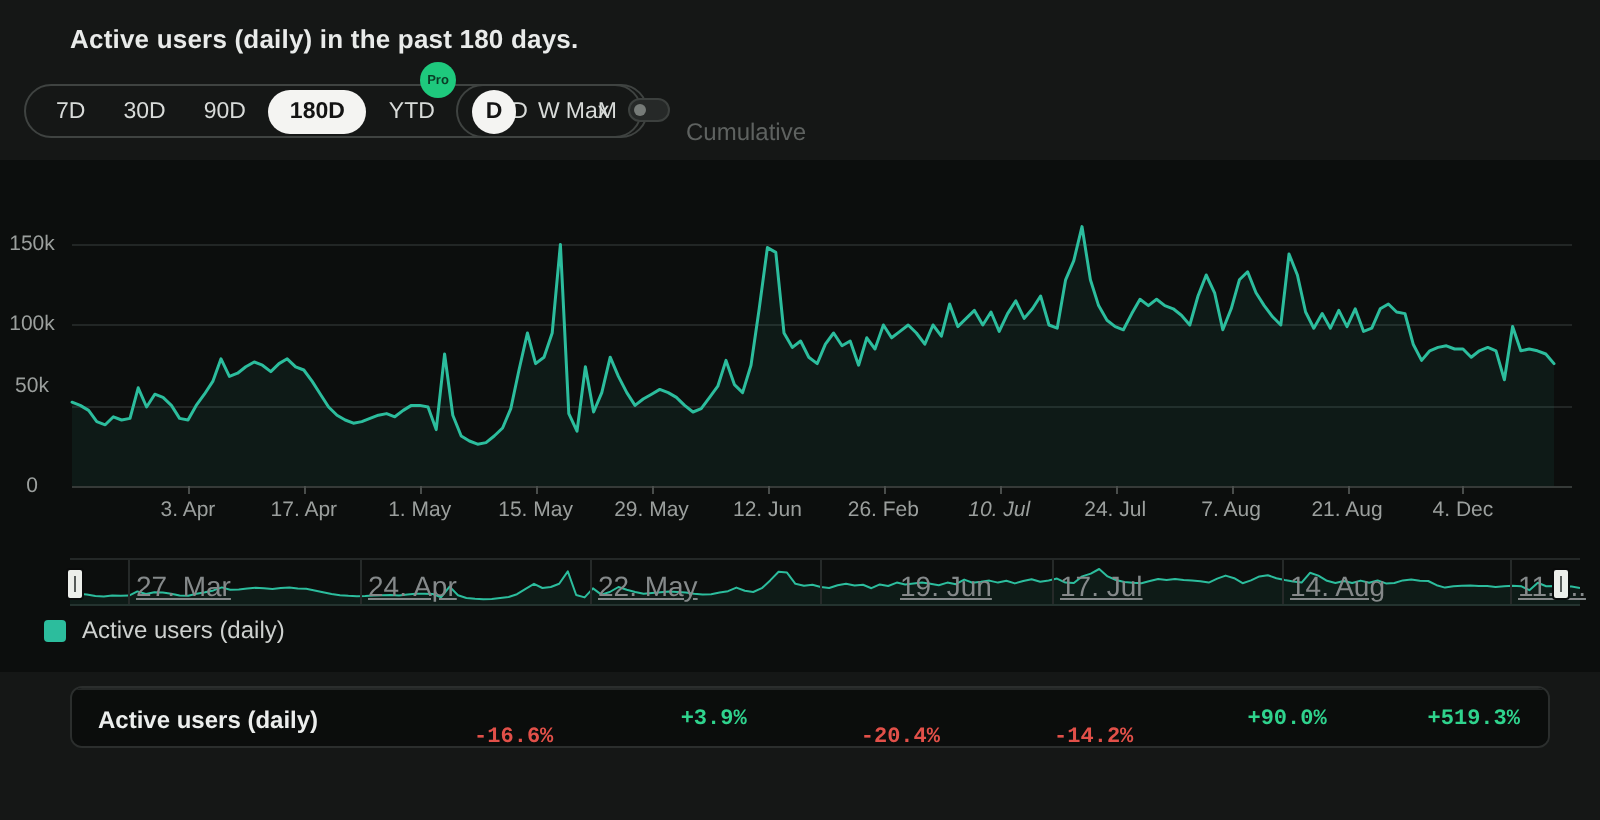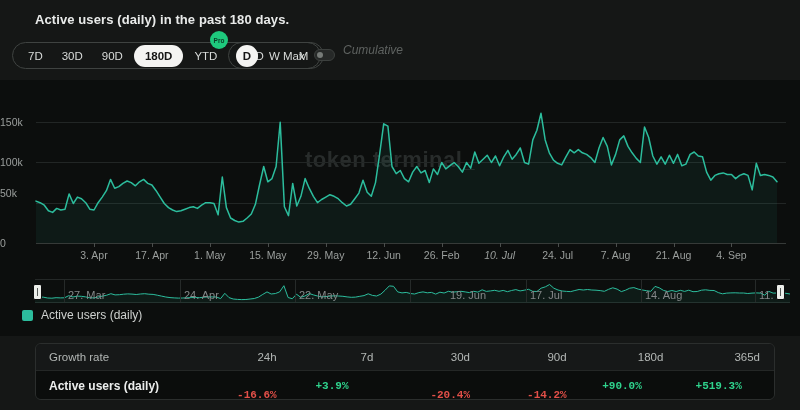--- a/index.html
+++ b/index.html
@@ -17,53 +17,53 @@
     display:flex; align-items:center; padding:0 7px; gap:3px; }
   .pill { font-size:11.5px; color:#d8dbd9; padding:4px 8px; border-radius:12px; cursor:pointer; white-space:nowrap; }
   .pill.sel { background:#f4f4f2; color:#141414; font-weight:700; padding:5px 11px; }
   .pill.circle.sel { width:22px; height:22px; padding:0; display:flex; align-items:center; justify-content:center; border-radius:50%; }
   .pro-badge { left:210px; top:31px; width:18px; height:18px; border-radius:50%;
     background:#1ec97d; color:#0a3c26; font-size:6.5px; font-weight:700;
     display:flex; align-items:center; justify-content:center; z-index:3; }
   .toggle-track { left:314px; top:49px; width:21px; height:12px; border-radius:7px;
     background:#262928; border:1px solid #3c403e; cursor:pointer; }
   .toggle-knob { position:absolute; left:2px; top:2px; width:6px; height:6px; border-radius:50%; background:#767b78; }
-  .toggle-label { left:343px; top:43px; font-size:12px; color:#5e6260;font-style:italic; }
+  .toggle-label { left:343px; top:59px; font-size:12px; color:#5e6260; }
   
   .panel { left:0; top:80px; width:800px; height:256px; background:#0c0e0d; }
   .gridline { position:absolute; left:36px; width:750px; height:1px; background:#222625; }
   .gridline.zero { background:#363a38; }
-  .ylab { position:absolute; left:0; width:32px; text-align:left; font-size:10.5px; color:#9b9f9d; height:12px; line-height:12px; }
+  .ylab { position:absolute; left:0; width:32px; text-align:center; font-size:10.5px; color:#9b9f9d; height:12px; line-height:12px; }
   .xtick { position:absolute; width:1px; height:4px; background:#4a4e4c; }
   .xlab { position:absolute; width:64px; text-align:center; font-size:10.5px; color:#9b9f9d; }
   .watermark { position:absolute; left:390px; top:80px; transform:translate(-50%,-50%);
     font-size:22px; font-weight:700; color:#282c2b; letter-spacing:.5px; white-space:nowrap; }
   svg.main { position:absolute; left:0; top:0; }
   
   .minimap { position:absolute; left:35px; top:199px; width:755px; height:24px;
     border-top:1px solid #242827; border-bottom:1px solid #242827; cursor:ew-resize; }
   .mm-grid { position:absolute; top:0; width:1px; height:100%; background:#262a29; }
-  .mm-lab { position:absolute; bottom:1px; font-size:11px; color:#85898 7; color:#85898a; white-space:nowrap; }
+  .mm-lab { position:absolute; bottom:1px; font-size:14px; color:#85898 7; color:#85898a; white-space:nowrap;text-decoration:underline; }
   .mm-handle { position:absolute; top:4px; width:9px; height:16px; background:#eceeea;
     border-radius:2px; border:1px solid #0a0b0b; cursor:col-resize; z-index:2; }
   .mm-handle::after { content:""; position:absolute; left:3px; top:3px; width:1px; height:8px; background:#55595 7; background:#565a58; }
   
   .legend { position:absolute; left:22px; top:228px; display:flex; align-items:center; gap:8px; cursor:pointer; }
   .legend-swatch { width:11px; height:11px; border-radius:2px; }
   .legend-label { font-size:12px; color:#ced1cf; }
   
   .gtable { left:35px; top:343px; width:740px; border:1px solid #2b2e2d; border-radius:6px; overflow:hidden; }
   .trow { display:grid; grid-template-columns:158px repeat(6,1fr); align-items:center; }
   .trow.head { height:26px; background:#161818; color:#b3b7b5; font-size:11.5px; }
   .trow.body { height:29px; background:#0b0d0c; border-top:1px solid #242726; }
   .tcell { text-align:right; padding-right:14px; }
   .tcell.first { text-align:left; padding-left:13px; }
   .trow.body .tcell.first { font-size:12px; font-weight:700; color:#eceeed; }
   .trow.body .tcell.num { font-family:"Liberation Mono", monospace; font-size:11px; font-weight:700; }
-  .up { color:#2fd38d;text-align:center; } .down { color:#e25049;margin-top:18px; }
+  .up { color:#2fd38d; } .down { color:#e25049;margin-top:18px; }
 </style>
 </head>
 <body>
 
 <div class="abs title">Active users (daily) in the past 180 days.</div>
 
 <div class="abs pill-group" style="left:12px;" id="range-group">
     <div class="pill">7D</div>
     <div class="pill">30D</div>
     <div class="pill">90D</div>
@@ -77,21 +77,20 @@
     <div class="pill circle sel">D</div>
     <div class="pill circle">W</div>
     <div class="pill circle">M</div>
   </div>
 <div class="abs toggle-track">
   <div class="toggle-knob"></div>
 </div>
 <div class="abs toggle-label">Cumulative</div>
 
 <div class="abs panel" id="panel">
-  <div class="watermark">token terminal_</div>
   <div id="grid-layer">
       <div class="gridline zero" style="top: 163px;"></div>
       <div class="ylab" style="top: 157px;">0</div>
       <div class="gridline" style="top: 122.735px;"></div>
       <div class="ylab" style="top: 107px;">50k</div>
       <div class="gridline" style="top: 82.47px;"></div>
       <div class="ylab" style="top: 76.47px;">100k</div>
       <div class="gridline" style="top: 42.205px;"></div>
       <div class="ylab" style="top: 36.205px;">150k</div>
     </div>
@@ -116,21 +115,21 @@
       <div class="xlab" style="left: 409.687px; top: 169px;">26. Feb</div>
       <div class="xtick" style="left: 499.642px; top: 163px;"></div>
       <div class="xlab" style="left: 467.642px; top: 169px; font-style: italic;">10. Jul</div>
       <div class="xtick" style="left: 557.598px; top: 163px;"></div>
       <div class="xlab" style="left: 525.598px; top: 169px;">24. Jul</div>
       <div class="xtick" style="left: 615.553px; top: 163px;"></div>
       <div class="xlab" style="left: 583.553px; top: 169px;">7. Aug</div>
       <div class="xtick" style="left: 673.508px; top: 163px;"></div>
       <div class="xlab" style="left: 641.508px; top: 169px;">21. Aug</div>
       <div class="xtick" style="left: 731.464px; top: 163px;"></div>
-      <div class="xlab" style="left: 699.464px; top: 169px;">4. Sep</div>
+      <div class="xlab" style="left: 699.464px; top: 169px;">4. Dec</div>
     </div>
 
   <div class="minimap" id="minimap">
     <svg width="755" height="24" viewBox="0 0 755 24" style="position:absolute;left:0;top:0;">
       <path id="mm-area" fill="rgba(44,189,157,0.08)" stroke="none" d="M0.0 16.7L4.2 16.9L8.4 17.2L12.7 18.0L16.9 18.2L21.1 17.7L25.3 17.9L29.5 17.8L33.7 15.7L38.0 17.0L42.2 16.1L46.4 16.3L50.6 16.9L54.8 17.8L59.1 17.9L63.3 16.9L67.5 16.1L71.7 15.2L75.9 13.7L80.1 14.9L84.4 14.7L88.6 14.2L92.8 13.9L97.0 14.1L101.2 14.5L105.4 14.0L109.7 13.7L113.9 14.2L118.1 14.4L122.3 15.2L126.5 16.1L130.8 17.0L135.0 17.6L139.2 17.9L143.4 18.1L147.6 18.0L151.8 17.8L156.1 17.6L160.3 17.5L164.5 17.7L168.7 17.2L172.9 16.9L177.2 16.9L181.4 17.0L185.6 18.6L189.8 13.3L194.0 17.6L198.2 19.0L202.5 19.4L206.7 19.6L210.9 19.5L215.1 19.0L219.3 18.5L223.5 17.1L227.8 14.4L232.0 11.9L236.2 14.0L240.4 13.5L244.6 11.9L248.9 5.7L253.1 17.5L257.3 18.7L261.5 14.2L265.7 17.3L269.9 16.0L274.2 13.5L278.4 14.9L282.6 16.0L286.8 16.9L291.0 16.5L295.3 16.1L299.5 15.8L303.7 16.0L307.9 16.3L312.1 16.9L316.3 17.3L320.6 17.1L324.8 16.3L329.0 15.6L333.2 13.8L337.4 15.4L341.6 16.0L345.9 14.1L350.1 10.2L354.3 5.9L358.5 6.3L362.7 11.9L367.0 12.9L371.2 12.4L375.4 13.5L379.6 14.0L383.8 12.6L388.0 11.9L392.3 12.8L396.5 12.4L400.7 14.1L404.9 12.2L409.1 13.0L413.4 11.3L417.6 12.2L421.8 11.7L426.0 11.3L430.2 11.9L434.4 12.6L438.7 11.3L442.9 12.1L447.1 9.8L451.3 11.4L455.5 10.9L459.7 10.3L464.0 11.3L468.2 10.4L472.4 11.7L476.6 10.5L480.8 9.6L485.1 10.9L489.3 10.2L493.5 9.3L497.7 11.3L501.9 11.5L506.1 8.2L510.4 6.8L514.6 4.5L518.8 8.2L523.0 10.0L527.2 11.0L531.5 11.4L535.7 11.6L539.9 10.5L544.1 9.5L548.3 10.0L552.5 9.5L556.8 10.0L561.0 10.2L565.2 10.6L569.4 11.3L573.6 9.3L577.8 7.8L582.1 9.1L586.3 11.6L590.5 10.2L594.7 8.2L598.9 7.6L603.2 9.1L607.4 10.0L611.6 10.7L615.8 11.3L620.0 6.4L624.2 7.8L628.5 10.4L632.7 11.5L636.9 10.5L641.1 11.5L645.3 10.3L649.6 11.4L653.8 10.2L658.0 11.7L662.2 11.5L666.4 10.2L670.6 9.8L674.9 10.4L679.1 10.5L683.3 12.6L687.5 13.8L691.7 13.1L695.9 12.9L700.2 12.8L704.4 13.0L708.6 13.0L712.8 13.5L717.0 13.1L721.3 12.9L725.5 13.1L729.7 15.1L733.9 11.4L738.1 13.1L742.3 13.0L746.6 13.1L750.8 13.3L755.0 14.0L755 23L0 23Z"></path>
       <path id="mm-line" fill="none" stroke="#2cbd9d" stroke-width="1" stroke-linejoin="round" d="M0.0 16.7L4.2 16.9L8.4 17.2L12.7 18.0L16.9 18.2L21.1 17.7L25.3 17.9L29.5 17.8L33.7 15.7L38.0 17.0L42.2 16.1L46.4 16.3L50.6 16.9L54.8 17.8L59.1 17.9L63.3 16.9L67.5 16.1L71.7 15.2L75.9 13.7L80.1 14.9L84.4 14.7L88.6 14.2L92.8 13.9L97.0 14.1L101.2 14.5L105.4 14.0L109.7 13.7L113.9 14.2L118.1 14.4L122.3 15.2L126.5 16.1L130.8 17.0L135.0 17.6L139.2 17.9L143.4 18.1L147.6 18.0L151.8 17.8L156.1 17.6L160.3 17.5L164.5 17.7L168.7 17.2L172.9 16.9L177.2 16.9L181.4 17.0L185.6 18.6L189.8 13.3L194.0 17.6L198.2 19.0L202.5 19.4L206.7 19.6L210.9 19.5L215.1 19.0L219.3 18.5L223.5 17.1L227.8 14.4L232.0 11.9L236.2 14.0L240.4 13.5L244.6 11.9L248.9 5.7L253.1 17.5L257.3 18.7L261.5 14.2L265.7 17.3L269.9 16.0L274.2 13.5L278.4 14.9L282.6 16.0L286.8 16.9L291.0 16.5L295.3 16.1L299.5 15.8L303.7 16.0L307.9 16.3L312.1 16.9L316.3 17.3L320.6 17.1L324.8 16.3L329.0 15.6L333.2 13.8L337.4 15.4L341.6 16.0L345.9 14.1L350.1 10.2L354.3 5.9L358.5 6.3L362.7 11.9L367.0 12.9L371.2 12.4L375.4 13.5L379.6 14.0L383.8 12.6L388.0 11.9L392.3 12.8L396.5 12.4L400.7 14.1L404.9 12.2L409.1 13.0L413.4 11.3L417.6 12.2L421.8 11.7L426.0 11.3L430.2 11.9L434.4 12.6L438.7 11.3L442.9 12.1L447.1 9.8L451.3 11.4L455.5 10.9L459.7 10.3L464.0 11.3L468.2 10.4L472.4 11.7L476.6 10.5L480.8 9.6L485.1 10.9L489.3 10.2L493.5 9.3L497.7 11.3L501.9 11.5L506.1 8.2L510.4 6.8L514.6 4.5L518.8 8.2L523.0 10.0L527.2 11.0L531.5 11.4L535.7 11.6L539.9 10.5L544.1 9.5L548.3 10.0L552.5 9.5L556.8 10.0L561.0 10.2L565.2 10.6L569.4 11.3L573.6 9.3L577.8 7.8L582.1 9.1L586.3 11.6L590.5 10.2L594.7 8.2L598.9 7.6L603.2 9.1L607.4 10.0L611.6 10.7L615.8 11.3L620.0 6.4L624.2 7.8L628.5 10.4L632.7 11.5L636.9 10.5L641.1 11.5L645.3 10.3L649.6 11.4L653.8 10.2L658.0 11.7L662.2 11.5L666.4 10.2L670.6 9.8L674.9 10.4L679.1 10.5L683.3 12.6L687.5 13.8L691.7 13.1L695.9 12.9L700.2 12.8L704.4 13.0L708.6 13.0L712.8 13.5L717.0 13.1L721.3 12.9L725.5 13.1L729.7 15.1L733.9 11.4L738.1 13.1L742.3 13.0L746.6 13.1L750.8 13.3L755.0 14.0"></path>
     </svg>
     <div id="mm-grid-layer">
         <div class="mm-grid" style="left: 29px;"></div>
         <div class="mm-lab" style="left: 33px;">27. Mar</div>
@@ -151,29 +150,20 @@
     <div class="mm-handle" style="left:741px;"></div>
   </div>
 
   <div class="legend">
     <div class="legend-swatch" style="background: rgb(44, 189, 157);"></div>
     <div class="legend-label">Active users (daily)</div>
   </div>
 </div>
 
 <div class="abs gtable" id="gtable">
-    <div class="trow head">
-      <div class="tcell first">Growth rate</div>
-      <div class="tcell">24h</div>
-      <div class="tcell">7d</div>
-      <div class="tcell">30d</div>
-      <div class="tcell">90d</div>
-      <div class="tcell">180d</div>
-      <div class="tcell">365d</div>
-    </div>
     <div class="trow body">
       <div class="tcell first">Active users (daily)</div>
       <div class="tcell num down">-16.6%</div>
       <div class="tcell num up">+3.9%</div>
       <div class="tcell num down">-20.4%</div>
       <div class="tcell num down">-14.2%</div>
       <div class="tcell num up">+90.0%</div>
       <div class="tcell num up">+519.3%</div>
     </div>
   </div>

